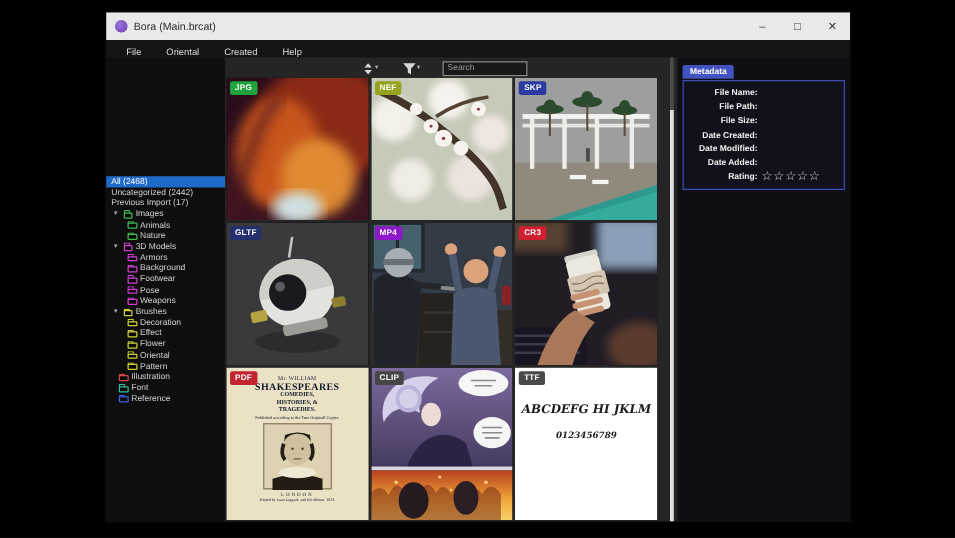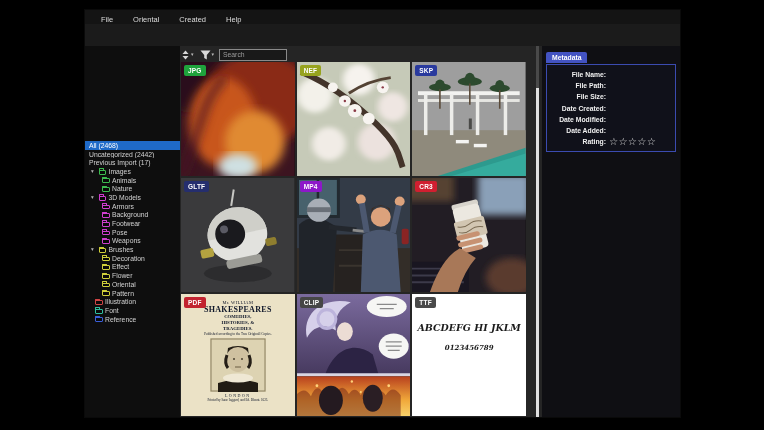--- a/index.html
+++ b/index.html
@@ -29,21 +29,21 @@
   .chev{width:7px;font-size:5.5px;color:#b0b0b0;text-align:center;flex:none;line-height:1}
   .lvl1{padding-left:17px}
   .lvl05{padding-left:10px}
   .folder{--c:#3dbb4f;width:7.5px;height:4.8px;border:1px solid var(--c);border-radius:1px;position:relative;flex:none;margin-top:1.5px;background:rgba(0,0,0,.35)}
   .folder::before{content:"";position:absolute;top:-2.4px;left:-1px;width:3.2px;height:1.4px;border:1px solid var(--c);border-bottom:none;border-radius:1px 1px 0 0}
   .fc-green{--c:#3dbb4f}.fc-magenta{--c:#cf3ecf}.fc-yellow{--c:#cfcf3a}
   .fc-red{--c:#d04545}.fc-teal{--c:#2fbf9f}.fc-blue{--c:#3a5fd9}
 
   
   .main{width:362px;background:#252525;position:relative;flex:none}
-  .toolbar{position:absolute;top:1px;left:0;right:11px;height:15px;display:flex;align-items:center;justify-content:flex-start;gap:4px}
+  .toolbar{position:absolute;top:1px;left:0;right:11px;height:15px;display:flex;align-items:center;justify-content:center;gap:17px}
   .tb-icon{display:flex;align-items:center;gap:1px;color:#d8d8d8;padding:0 1px}
   .chev2{font-size:5px;color:#bbb;line-height:1}
   .search{width:68px;height:12px;background:#191919;border:1px solid #8a8a8a;color:#cccccc;font-size:6.8px;padding:0 3px;outline:none}
   .search::placeholder{color:#9a9a9a}
 
   .grid{position:absolute;left:1px;top:16px;right:16px;bottom:1px;display:grid;grid-template-columns:repeat(3,1fr);grid-template-rows:114px 114px 1fr;gap:2px;overflow:hidden}
   .cell{position:relative;overflow:hidden;background:#101010}
   .badge{position:absolute;top:3px;left:3px;font-size:6.5px;font-weight:bold;color:#fff;padding:1px 4px;border-radius:2px;letter-spacing:.2px;z-index:2;line-height:1.4}
   .b-jpg{background:#1fa33c}.b-nef{background:#97a31e}.b-skp{background:#2a3a9e}
   .b-gltf{background:#252e6e}.b-mp4{background:#8d18c9}.b-cr3{background:#d01f30}
@@ -74,20 +74,29 @@
   
   .ttf-page{position:absolute;inset:0;background:#ffffff;color:#1c1c1c;text-align:center;padding-top:26px;font-family:"DejaVu Serif",serif;font-style:italic;font-weight:bold}
   .tl1,.tl2{font-size:9.5px;line-height:1.7}
   .tl3{font-size:7px;margin-top:7px}
 </style>
 </head>
 <body>
 
 <div class="window">
 
+  <div class="titlebar">
+    <span class="logo"></span>
+    <span class="title">Bora (Main.brcat)</span>
+    <div class="controls">
+      <span class="ctrl">–</span>
+      <span class="ctrl">□</span>
+      <span class="ctrl">✕</span>
+    </div>
+  </div>
 
   <div class="menubar">
     <span class="menu-item">File</span>
     <span class="menu-item">Oriental</span>
     <span class="menu-item">Created</span>
     <span class="menu-item">Help</span>
   </div>
 
   <div class="content">
 

